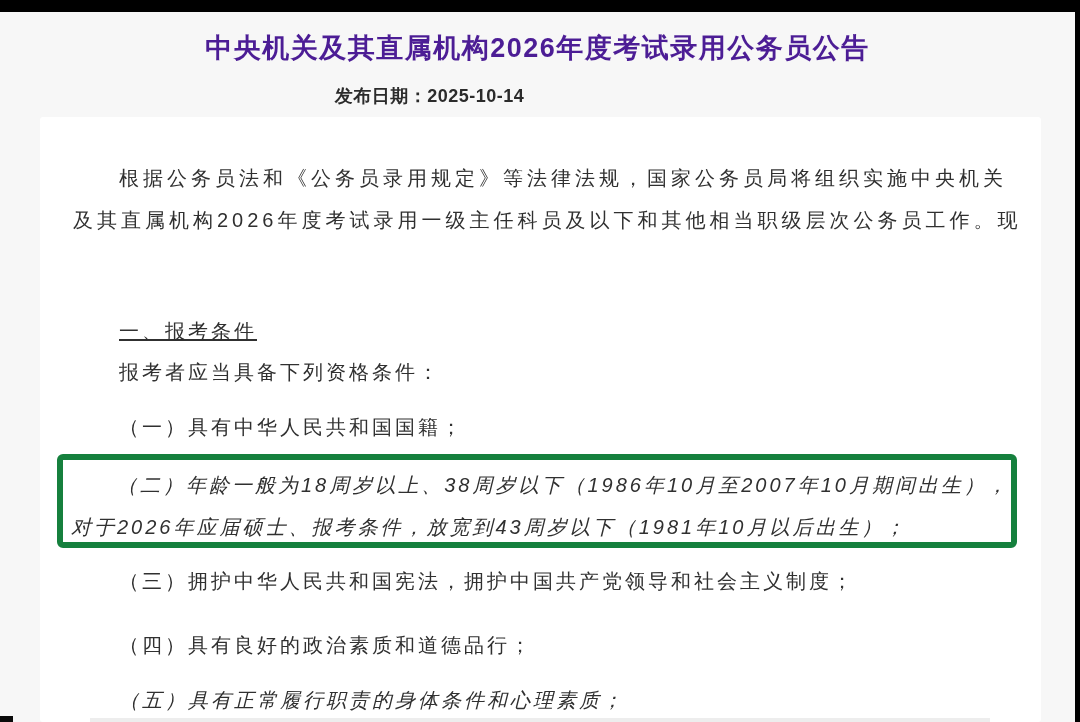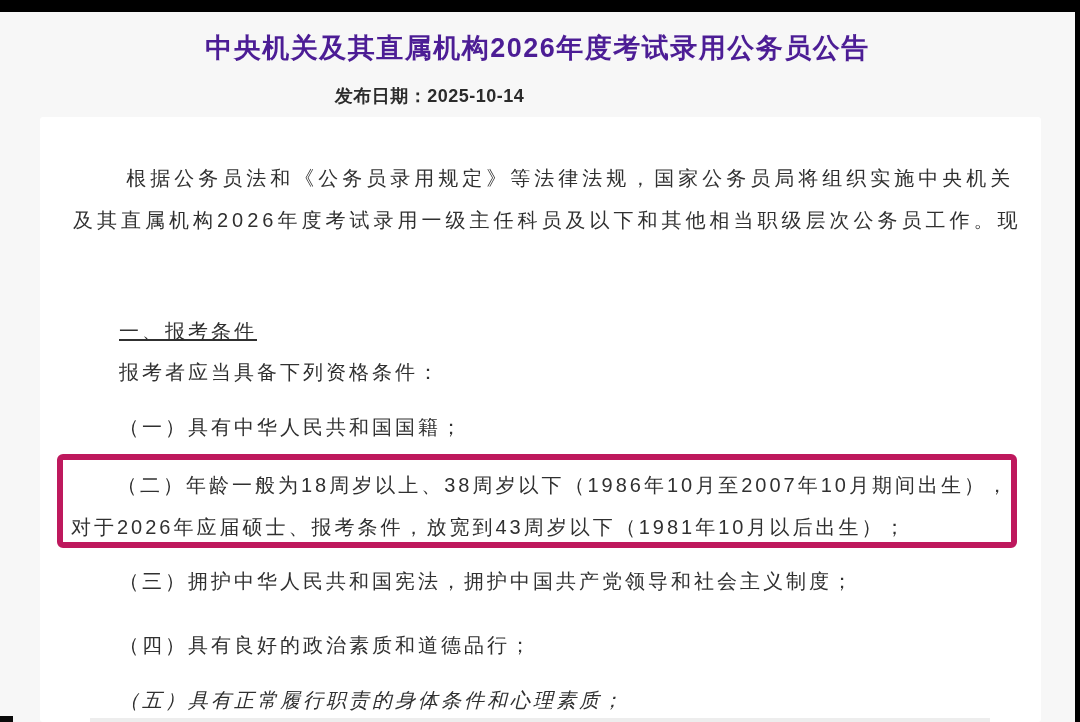--- a/index.html
+++ b/index.html
@@ -60,35 +60,36 @@
   }
   .tline {
     font-size: 20px;
     line-height: 42px;
     height: 42px;
     letter-spacing: 3px;
     white-space: nowrap;
     color: #303030;
   }
   .just { letter-spacing: 4px; }
-  .indent { text-indent: 46px; text-align: center; }
+  .indent { text-indent: 46px; }
   .abs { position: absolute; left: 73px; }
   .intro-block { position: absolute; left: 73px; top: 157px; }
   .pos-heading { top: 310px; text-decoration: underline; }
   .pos-lead    { top: 351px; }
   .pos-item1   { top: 406px; }
   .pos-item3   { top: 560px; }
   .pos-item4   { top: 624px; }
   .pos-item5   { top: 679px; font-style: italic; }
   .highlight-box {
     position: absolute; left: 57px; top: 454px;
     width: 948px; height: 82px;
-    border: 6px solid #be185d;
+    border: 6px solid #15803d;
     border-radius: 6px;
     background: #ffffff;
+    font-style: italic;
   }
   .highlight-text {
     position: absolute; left: 8px; top: 4px;
     width: 936px;
   }
 </style>
 </head>
 <body>
 
 <div class="page">

